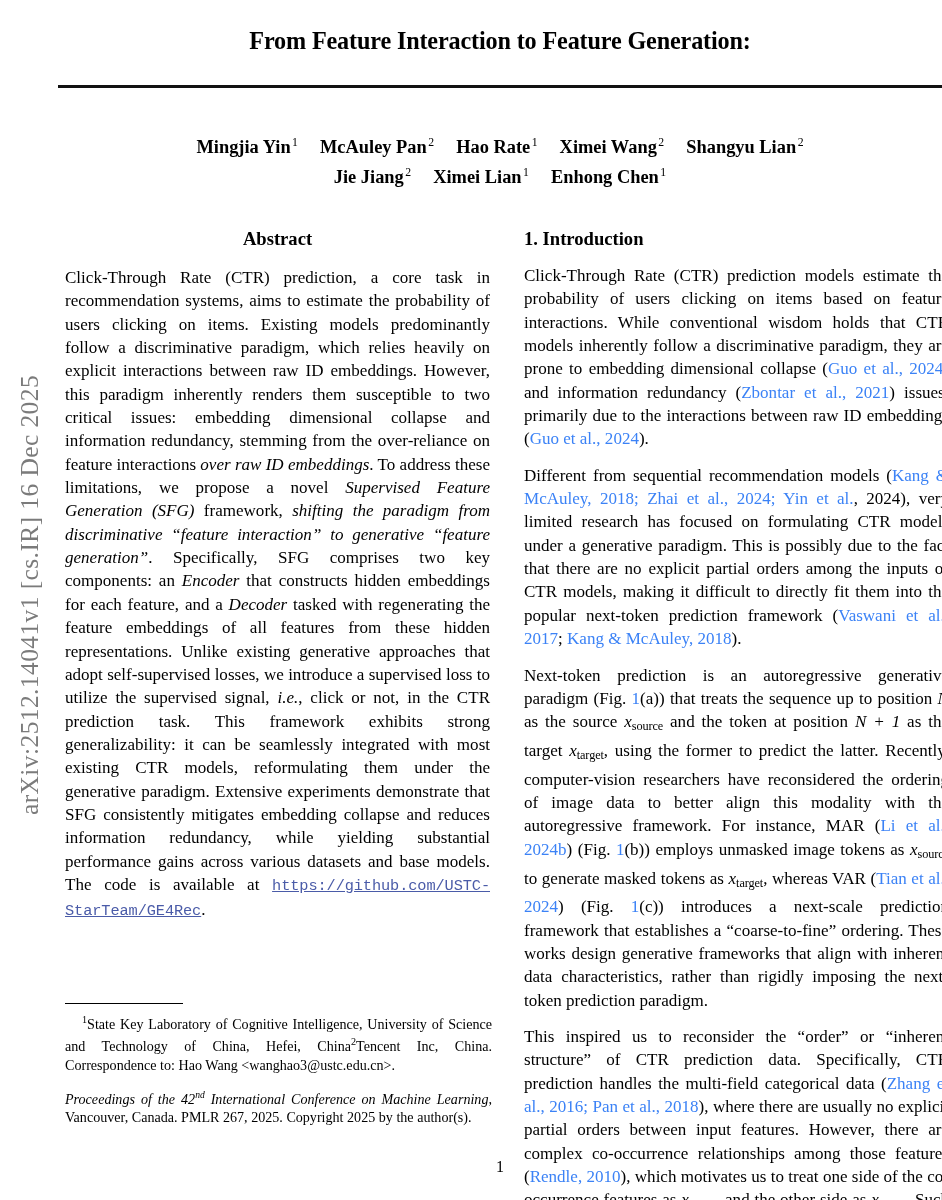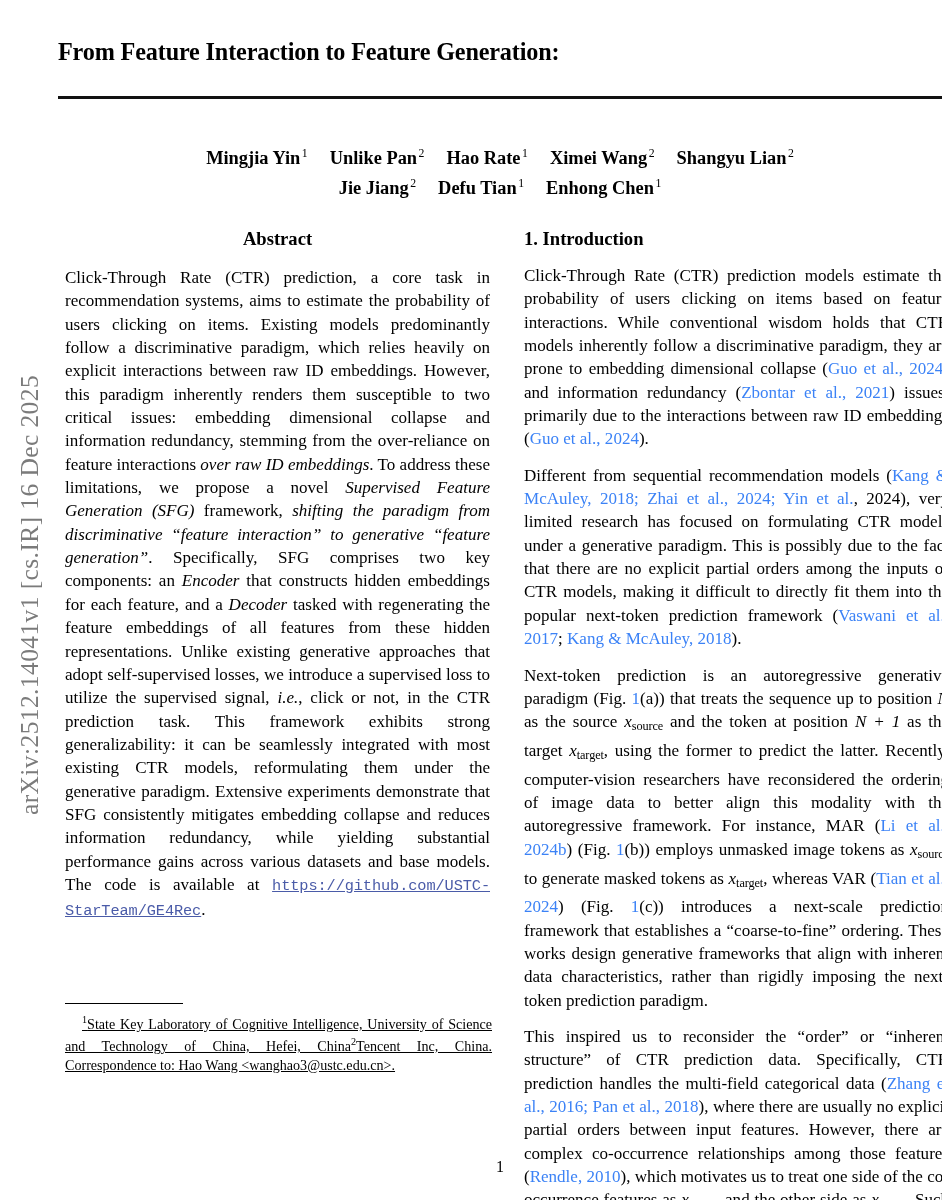--- a/index.html
+++ b/index.html
@@ -35,21 +35,22 @@
 
   
   #page {
     position: absolute;
     left: 58px; top: 0px;
     width: 884px; height: 1200px;
   }
 
   
   #title-block {
-    padding-top: 34px;
+    padding-top: 23px;
+    text-align: center;
   }
   #title-block .tline {
     font-size: 24.2px;
     font-weight: bold;
     line-height: 36px;
     letter-spacing: -0.15px;
   }
   #rule-top {
     margin-top: 26px;
     border: 0;
@@ -120,21 +121,20 @@
     font-size: 0.72em;
     vertical-align: -0.28em;
     letter-spacing: -0.1px;
   }
 
   
   #footnote-wrap {
     position: absolute;
     left: 0px; top: 775px;
     width: 427px;
-    text-decoration: underline;
   }
   #fn-rule {
     width: 118px;
     border: 0;
     border-top: 1.1px solid #000;
     margin: 0 0 7px 0;
   }
   p.fn {
     font-size: 14.1px;
     line-height: 18.6px;
@@ -164,37 +164,38 @@
 
 <div id="page">
 
   <div id="title-block">
     <div class="tline">From Feature Interaction to Feature Generation:</div>
   </div>
   <hr id="rule-top">
 
   <div id="authors">
     <div class="aline">
-      <span class="nm"><span>Mingjia Yin</span><sup class="af">1</sup></span><span class="nm"><span>Unlike Pan</span><sup class="af">2</sup></span><span class="nm"><span>Hao Rate</span><sup class="af">1</sup></span><span class="nm"><span>Ximei Wang</span><sup class="af">2</sup></span><span class="nm"><span>Shangyu Lian</span><sup class="af">2</sup></span>
+      <span class="nm"><span>Mingjia Yin</span><sup class="af">1</sup></span><span class="nm"><span>McAuley Pan</span><sup class="af">2</sup></span><span class="nm"><span>Hao Rate</span><sup class="af">1</sup></span><span class="nm"><span>Ximei Wang</span><sup class="af">2</sup></span><span class="nm"><span>Shangyu Lian</span><sup class="af">2</sup></span>
     </div>
     <div class="aline">
-      <span class="nm"><span>Jie Jiang</span><sup class="af">2</sup></span><span class="nm"><span>Defu Tian</span><sup class="af">1</sup></span><span class="nm"><span>Enhong Chen</span><sup class="af">1</sup></span>
+      <span class="nm"><span>Jie Jiang</span><sup class="af">2</sup></span><span class="nm"><span>Ximei Lian</span><sup class="af">1</sup></span><span class="nm"><span>Enhong Chen</span><sup class="af">1</sup></span>
     </div>
   </div>
 
   <div id="cols">
 
     <div class="col">
       <div class="sec-head centered">Abstract</div>
 
       <p class="body"><span>Click-Through Rate (CTR) prediction, a core task in recommendation systems, aims to estimate the probability of users clicking on items. Existing models predominantly follow a discriminative paradigm, which relies heavily on explicit interactions between raw ID embeddings. However, this paradigm inherently renders them susceptible to two critical issues: embedding dimensional collapse and information redundancy, stemming from the over-reliance on feature interactions </span><i>over raw ID embeddings</i><span>. To address these limitations, we propose a novel </span><i>Supervised Feature Generation (SFG)</i><span> framework, </span><i>shifting the paradigm from discriminative “feature interaction” to generative “feature generation”</i><span>. Specifically, SFG comprises two key components: an </span><i>Encoder</i><span> that constructs hidden embeddings for each feature, and a </span><i>Decoder</i><span> tasked with regenerating the feature embeddings of all features from these hidden representations. Unlike existing generative approaches that adopt self-supervised losses, we introduce a supervised loss to utilize the supervised signal, </span><i>i.e.</i><span>, click or not, in the CTR prediction task. This framework exhibits strong generalizability: it can be seamlessly integrated with most existing CTR models, reformulating them under the generative paradigm. Extensive experiments demonstrate that SFG consistently mitigates embedding collapse and reduces information redundancy, while yielding substantial performance gains across various datasets and base models. The code is available at </span><a class="mono" href="#">https://github.com/USTC-StarTeam/GE4Rec</a><span>.</span></p>
 
       <div id="footnote-wrap">
         <hr id="fn-rule">
         <p class="fn indent"><sup>1</sup><span>State Key Laboratory of Cognitive Intelligence, University of Science and Technology of China, Hefei, China</span><sup>2</sup><span>Tencent Inc, China. Correspondence to: Hao Wang &lt;wanghao3@ustc.edu.cn&gt;.</span></p>
+        <p class="proc"><i>Proceedings of the </i><i><span>42</span><span class="sup-nd">nd</span></i><i> International Conference on Machine Learning</i><span>, Vancouver, Canada. PMLR 267, 2025. Copyright 2025 by the author(s).</span></p>
       </div>
     </div>
 
     <div class="col">
       <div class="sec-head">1. Introduction</div>
 
       <p class="body"><span>Click-Through Rate (CTR) prediction models estimate the probability of users clicking on items based on feature interactions. While conventional wisdom holds that CTR models inherently follow a discriminative paradigm, they are prone to embedding dimensional collapse (</span><a class="cite" href="#">Guo et al., 2024</a><span>) and information redundancy (</span><a class="cite" href="#">Zbontar et al., 2021</a><span>) issues, primarily due to the interactions between raw ID embeddings (</span><a class="cite" href="#">Guo et al., 2024</a><span>).</span></p>
 
       <p class="body"><span>Different from sequential recommendation models (</span><a class="cite" href="#">Kang &amp; McAuley</a><span class="cite">, 2018; </span><a class="cite" href="#">Zhai et al.</a><span class="cite">, 2024; </span><a class="cite" href="#">Yin et al.</a><span>, 2024), very limited research has focused on formulating CTR models under a generative paradigm. This is possibly due to the fact that there are no explicit partial orders among the inputs of CTR models, making it difficult to directly fit them into the popular next-token prediction framework (</span><a class="cite" href="#">Vaswani et al., 2017</a><span>; </span><a class="cite" href="#">Kang &amp; McAuley, 2018</a><span>).</span></p>
 

